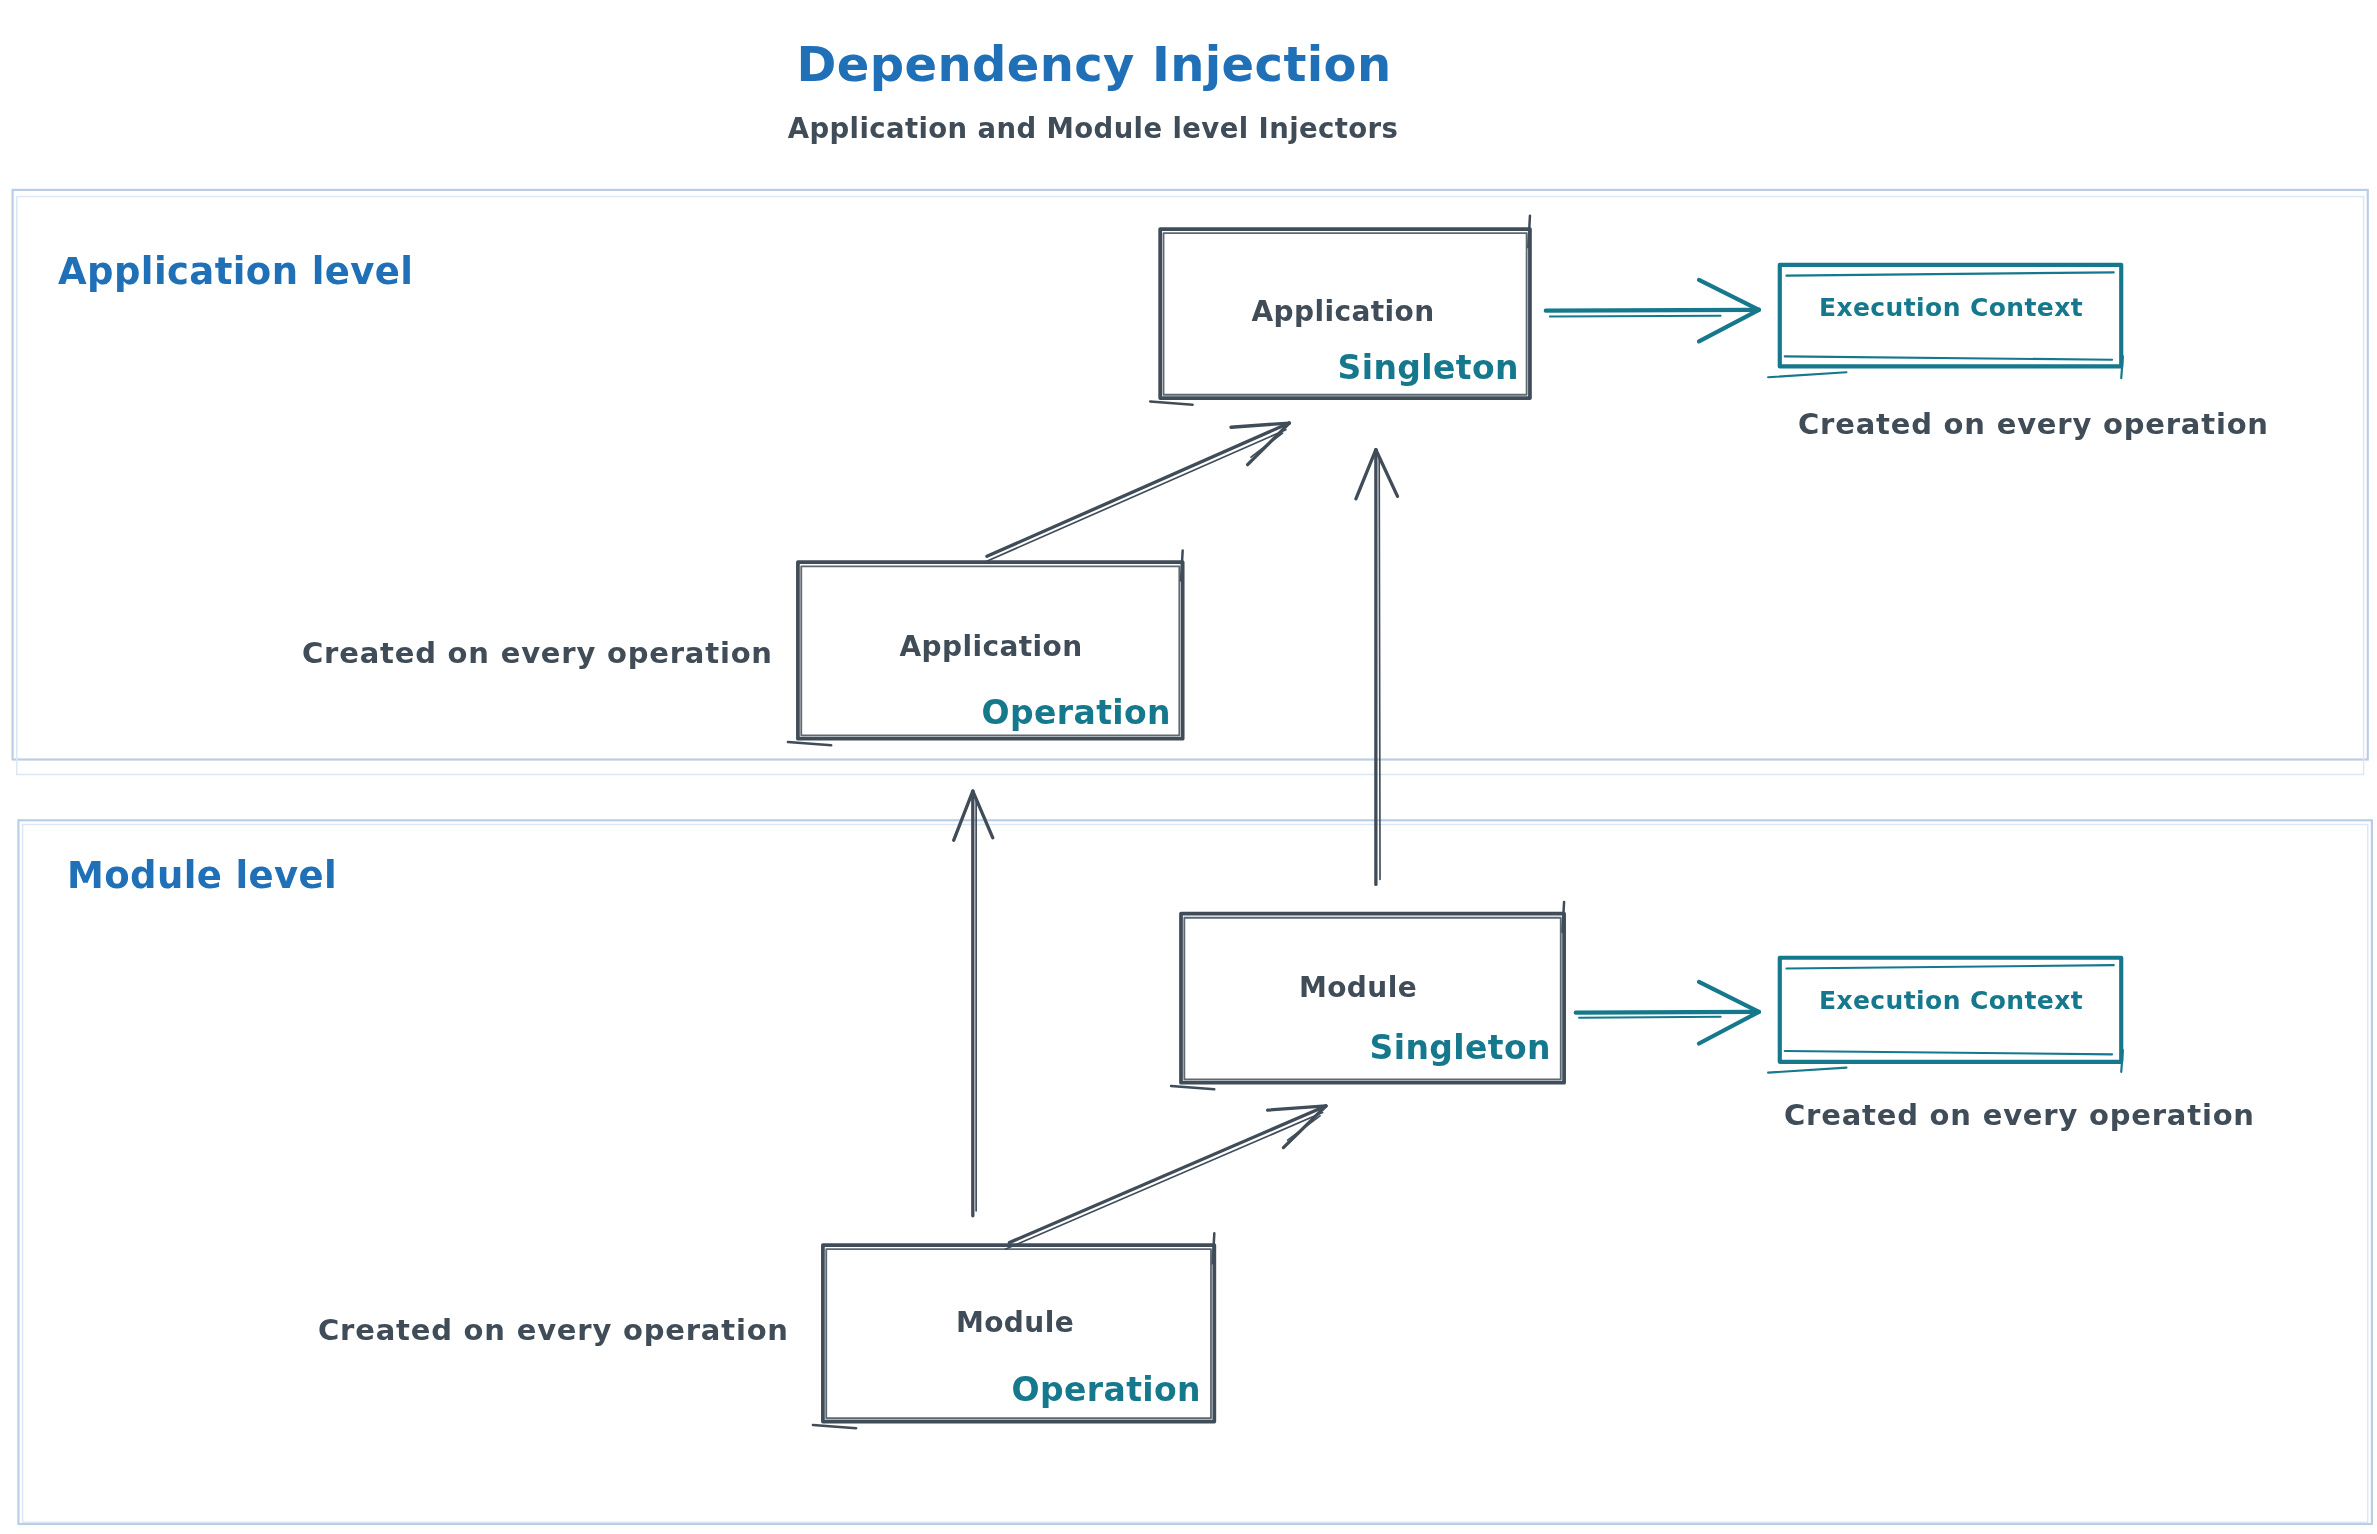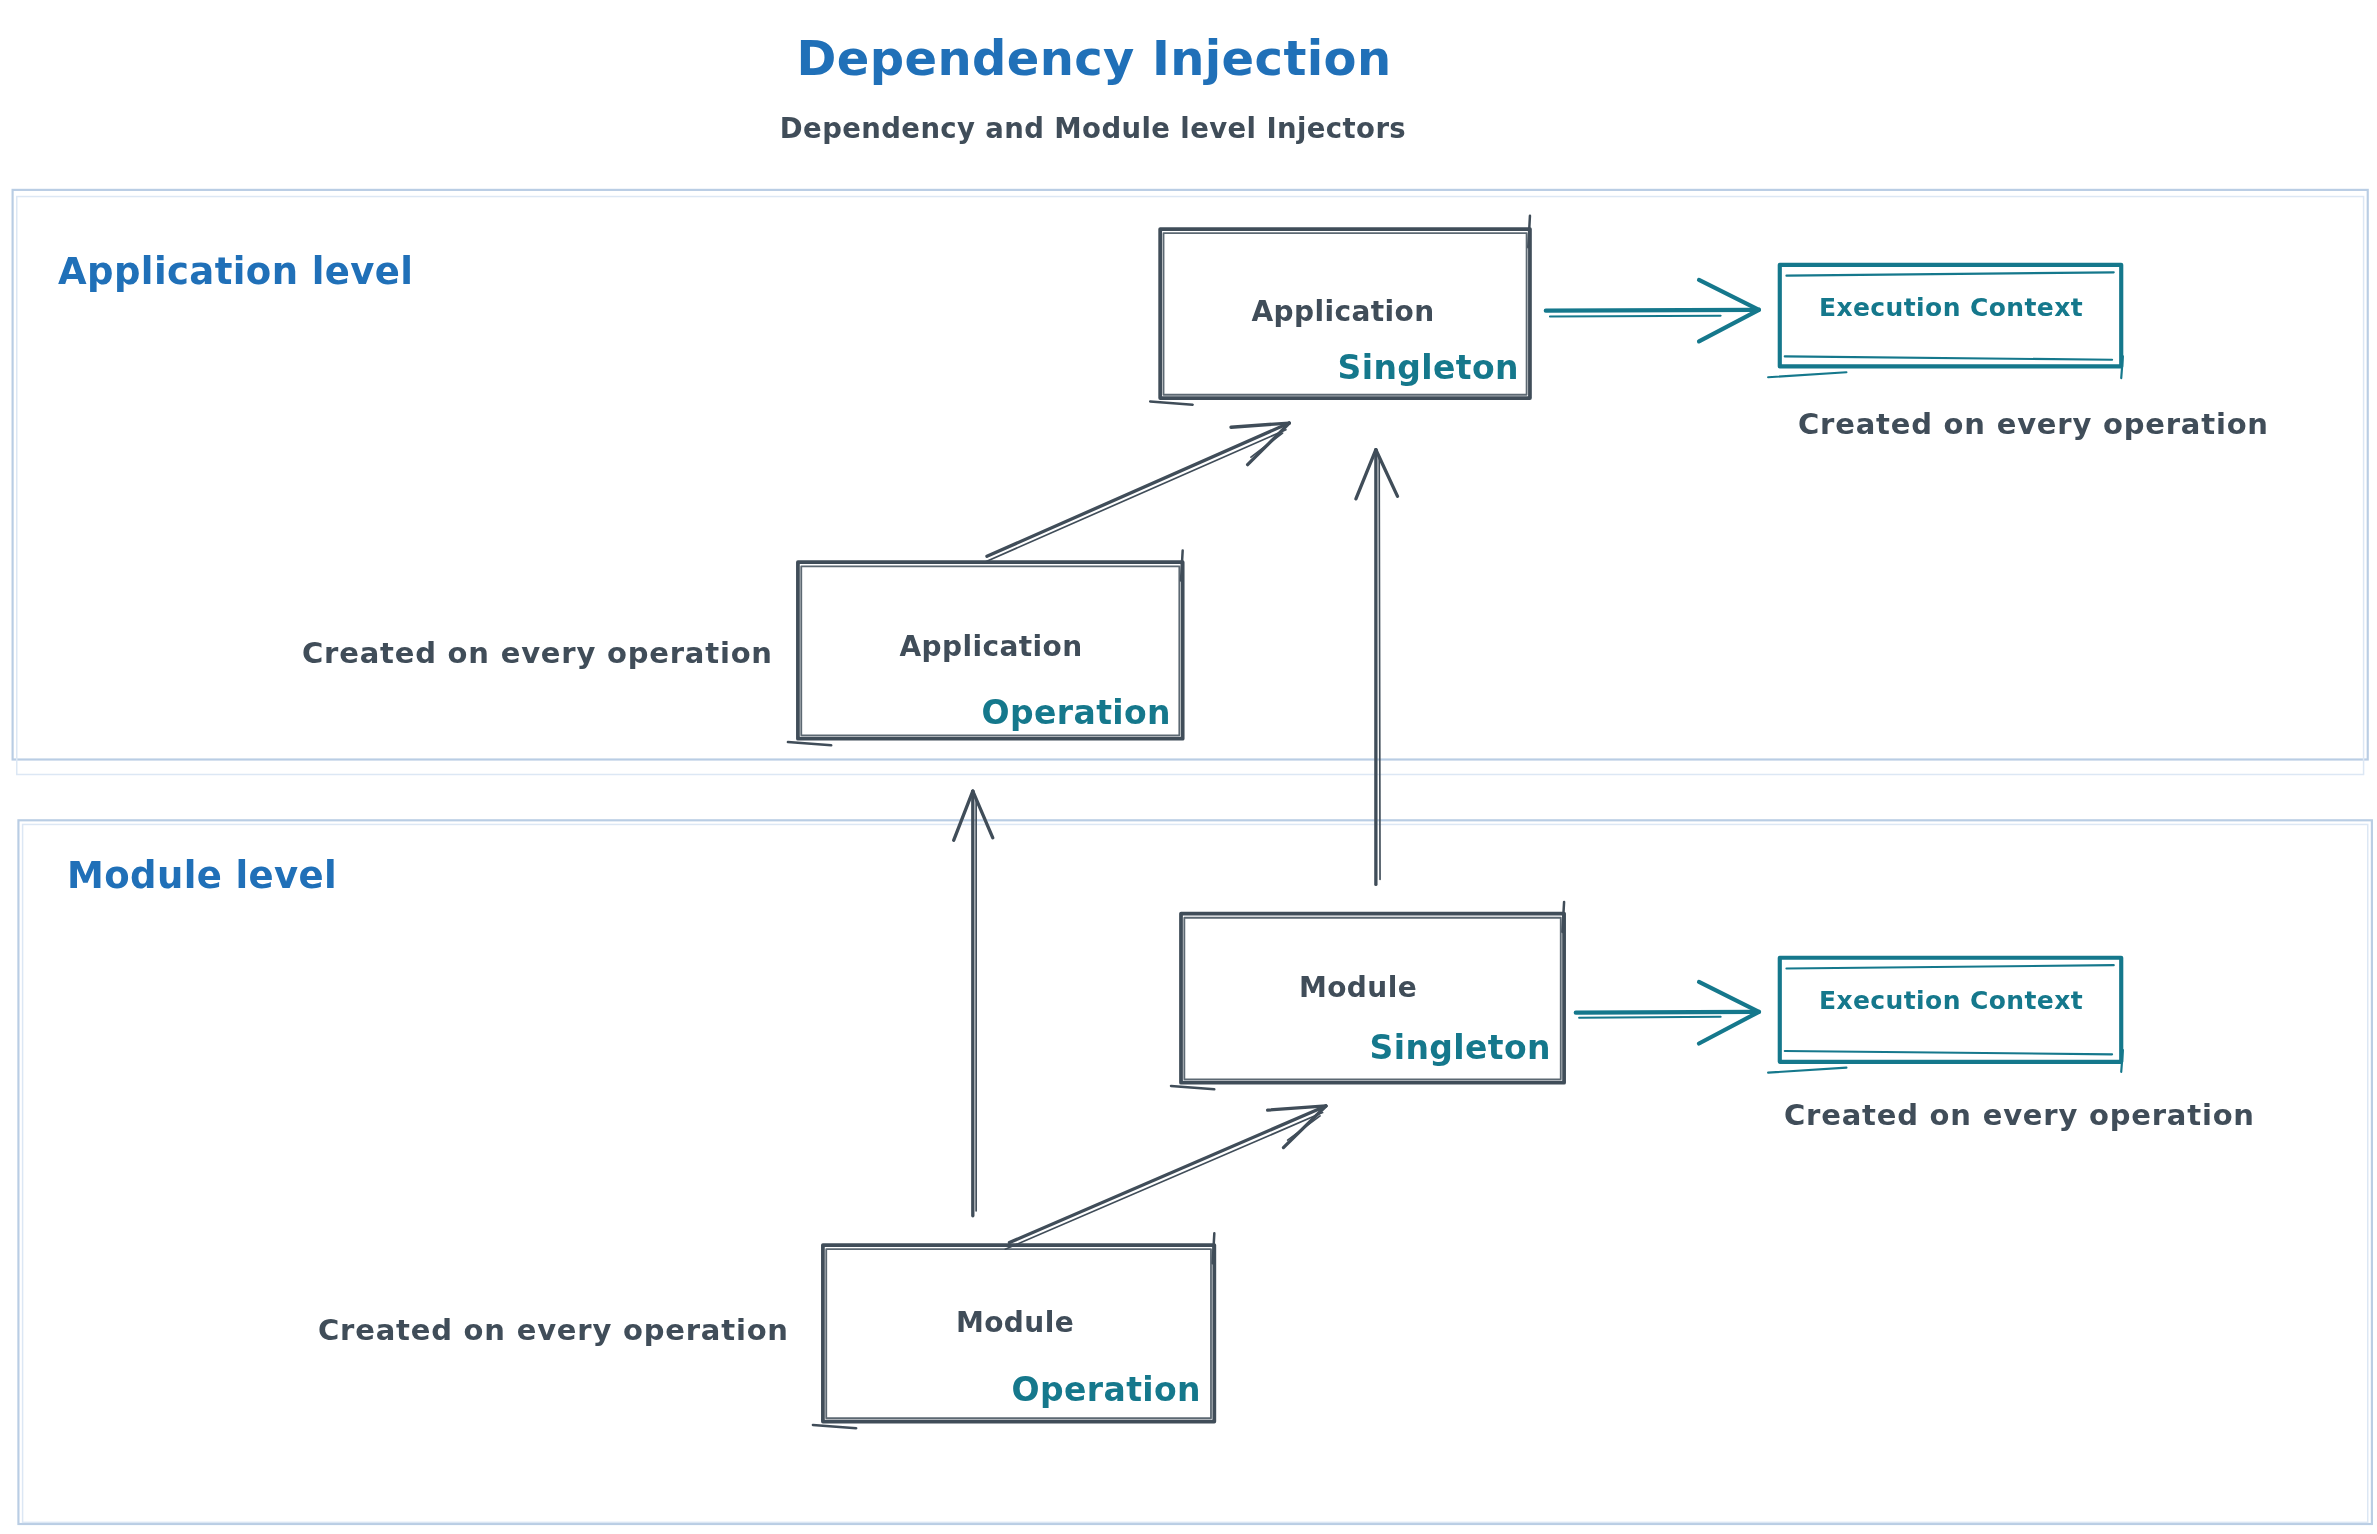--- a/index.html
+++ b/index.html
@@ -133,22 +133,22 @@
     </g>
 
     <g>
       <path class="tarr" d="M1892,1216 L2106,1215"></path>
       <path class="tarr2" d="M1896,1222 L2066,1221"></path>
       <path class="tarr" d="M2112,1215 L2040,1179"></path>
       <path class="tarr" d="M2112,1215 L2040,1253"></path>
     </g>
   </svg>
 
-  <div class="txt ctr t-title" style="left:1094px;top:30px;">Dependency Injection</div>
-  <div class="txt ctr t-sub" style="left:1093px;top:112px;">Dependency and Module level Injectors</div>
+  <div class="txt ctr t-title" style="left:1094px;top:36px;">Dependency Injection</div>
+  <div class="txt ctr t-sub" style="left:1093px;top:112px;">Application and Module level Injectors</div>
 
   <div class="txt t-seclabel" style="left:58px;top:250px;">Application level</div>
   <div class="txt t-seclabel" style="left:67px;top:854px;">Module level</div>
 
   <div class="txt ctr t-boxname" style="left:1343px;top:295px;">Application</div>
   <div class="txt rgt t-boxtag" style="left:1519px;top:348px;">Singleton</div>
 
   <div class="txt ctr t-boxname" style="left:991px;top:630px;">Application</div>
   <div class="txt rgt t-boxtag" style="left:1171px;top:693px;">Operation</div>
 

